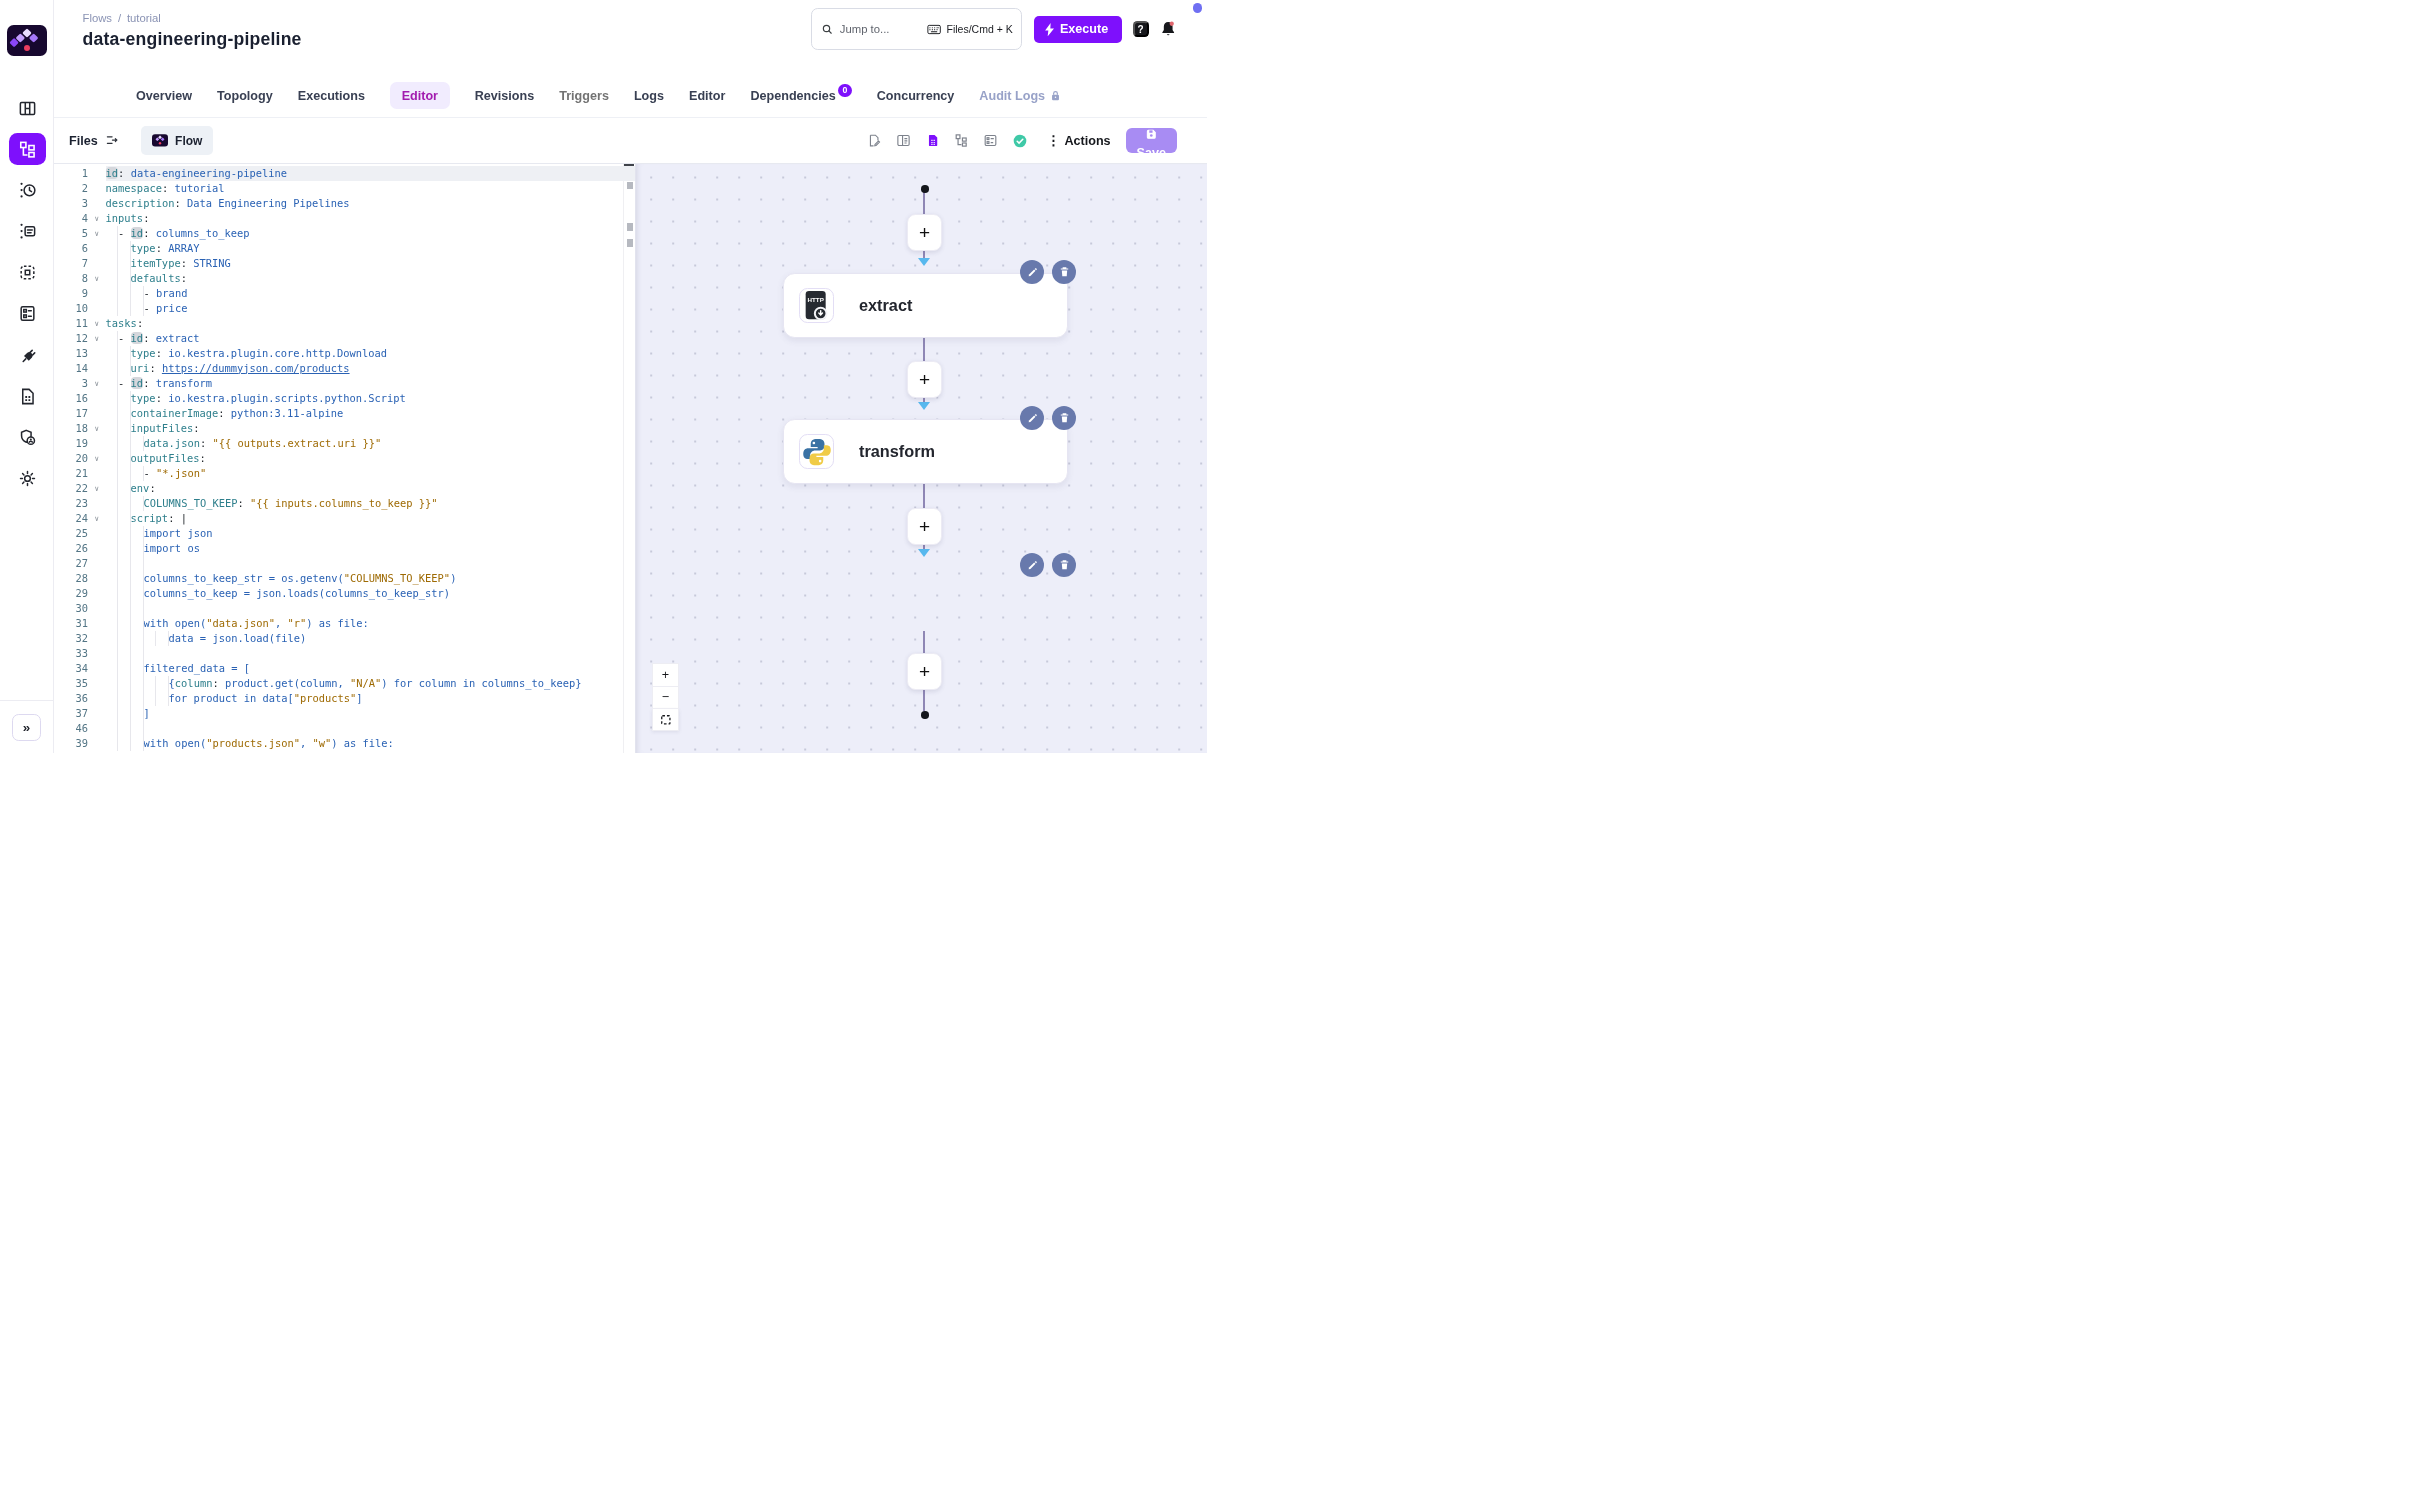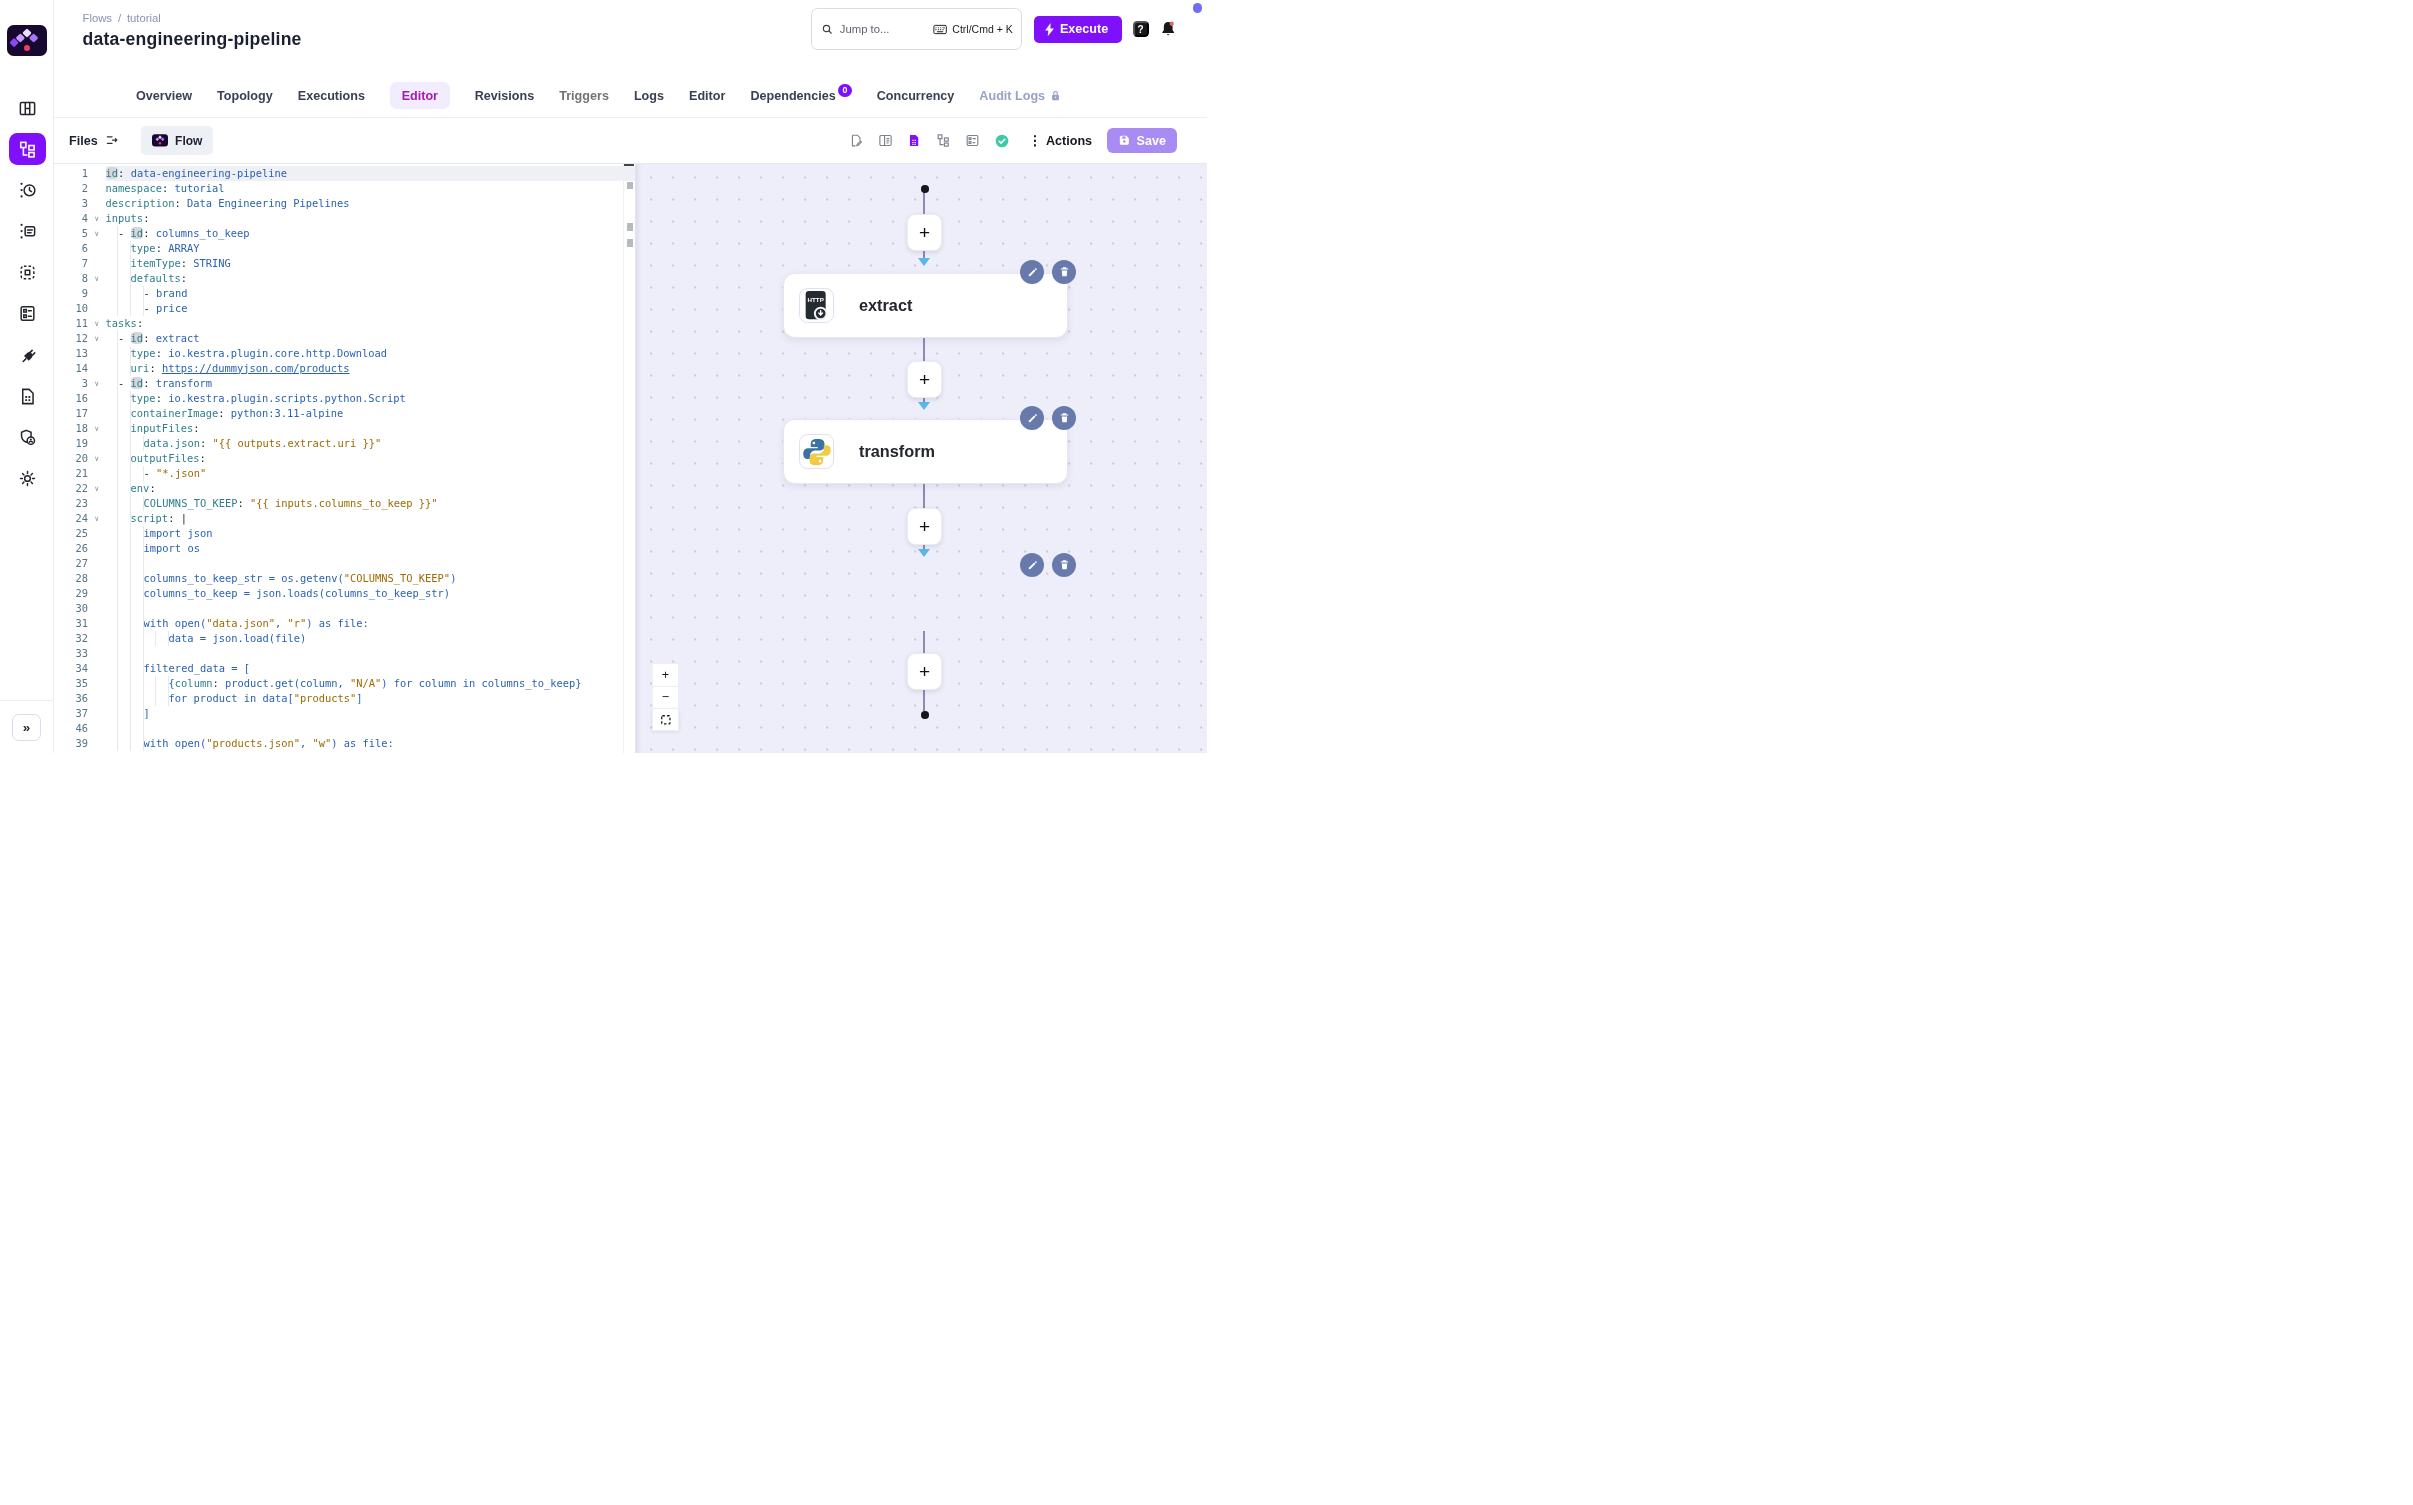--- a/index.html
+++ b/index.html
@@ -66,21 +66,21 @@
   .files-toggle { margin-left:7.5px; cursor:pointer; display:flex; }
   .flow-tab { margin-left:22px; height:28.5px; background:#edf1f6; border-radius:5px;
     display:flex; align-items:center; padding:0 11px; gap:6.7px; cursor:pointer; }
   .flow-tab .lbl { font-size:12px; font-weight:700; color:#1b2130; }
   .tb-icons { margin-left:auto; display:flex; align-items:center; gap:14.2px; }
   .tb-icon { cursor:pointer; display:flex; }
   .actions { margin-left:18.4px; display:flex; align-items:center; gap:4.2px; cursor:pointer;
     font-size:12.6px; font-weight:600; color:#16181d; }
   .save-btn { margin-left:15px; height:25px; padding:0 11px; background:#a88cf3; color:#fff;
     border:none; border-radius:5.9px; font-size:12.6px; font-weight:600; display:flex;
-    align-items:center; gap:5.9px; cursor:pointer; font-family:inherit; }
+    align-items:center; gap:5.9px; cursor:pointer; font-family:inherit;flex-direction:column; }
 
   
   .workspace { flex:1; display:flex; min-height:0; position:relative; }
 
   
   .editor { width:581px; flex:0 0 581px; background:#fff; position:relative;
     padding-top:1.7px; overflow:hidden; }
   .code { font-family:"DejaVu Sans Mono", monospace; font-size:10.4px; }
   .cl { display:flex; height:15px; line-height:15px; white-space:pre; }
   .lnum { width:34px; text-align:right; color:#537585; flex:0 0 34px; }
@@ -256,21 +256,21 @@
             </svg>
           </span>
           <span class="ph">Jump to...</span>
           <span class="kbd">
             <span style="display:flex">
               <svg width="14.2" height="11" viewBox="0 0 24 17" fill="none" stroke="#16181d" stroke-width="1.6">
                 <rect x="1.5" y="1.5" width="21" height="14" rx="2.2"></rect>
                 <path d="M5 5.5h.01M9 5.5h.01M13 5.5h.01M17 5.5h.01M19 5.5h.01M5 8.8h.01M9 8.8h.01M13 8.8h.01M17 8.8h.01M7.5 12.2h9" stroke-linecap="round" stroke-width="1.9"></path>
               </svg>
             </span>
-            <span>Ctrl/Cmd + K</span>
+            <span>Files/Cmd + K</span>
           </span>
         </div>
 
         <button class="exec-btn">
           <span style="display:flex">
             <svg width="9.2" height="13.4" viewBox="0 0 12 18">
                 <path d="M7.4 0L0 10h4.3L3.4 18 12 7.4H7z" fill="#fff"></path>
               </svg>
           </span>
           <span>Execute</span>

